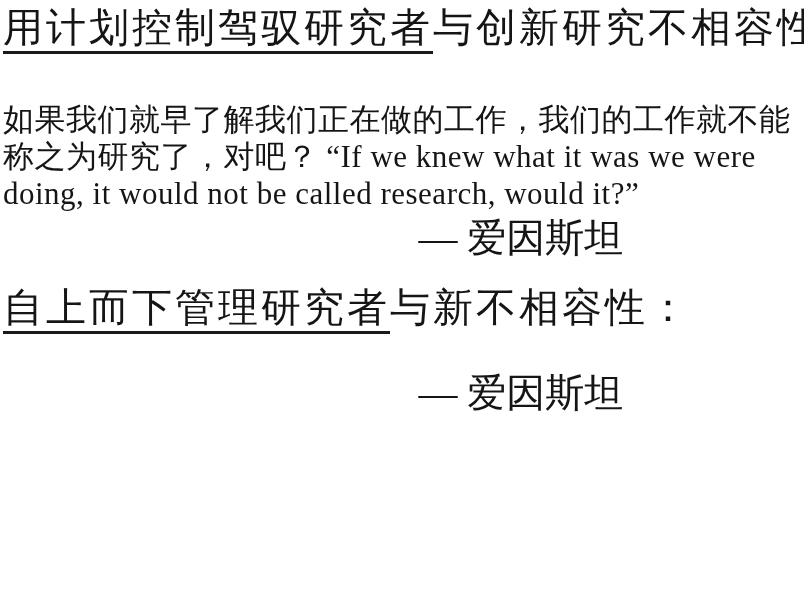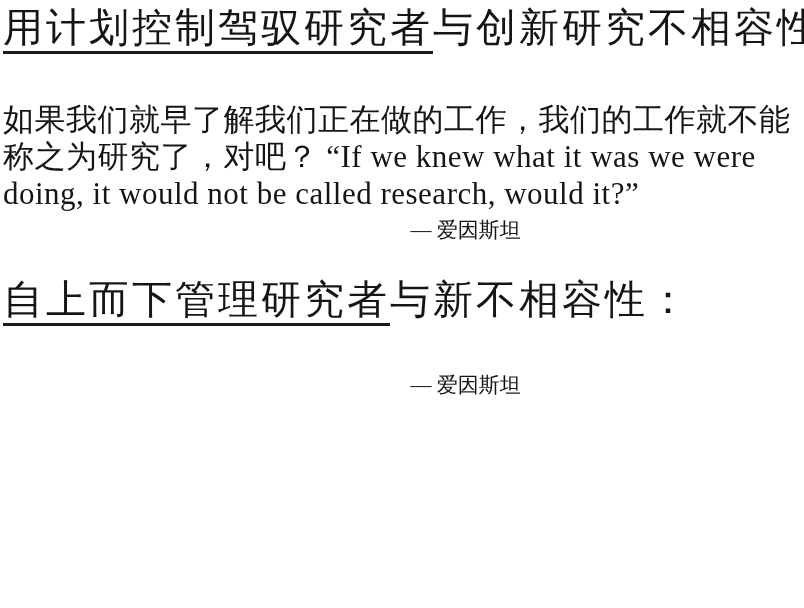--- a/index.html
+++ b/index.html
@@ -33,23 +33,23 @@
   .heading-1 { margin-bottom: 49px; }
   .heading-2 { margin-top: 28px; margin-bottom: 43px; }
   .bodyline {
     font-size: 31px;
     line-height: 37px;
     letter-spacing: 0.5px;
     margin: 0;
     font-family: Liberation Serif, serif;
   }
   .attribution {
-    font-size: 21px;
+    font-size: 39px;
     line-height: 36px;
-    margin: 0;
+    margin: 8px;
     padding-left: 51%;
     white-space: nowrap;
   }
 </style>
 </head>
 <body>
 
 <div class="slide">
 
   <h1 class="heading heading-1"><span class="u">用计划控制驾驭研究者</span><span>与创新研究不相容性：</span></h1>

